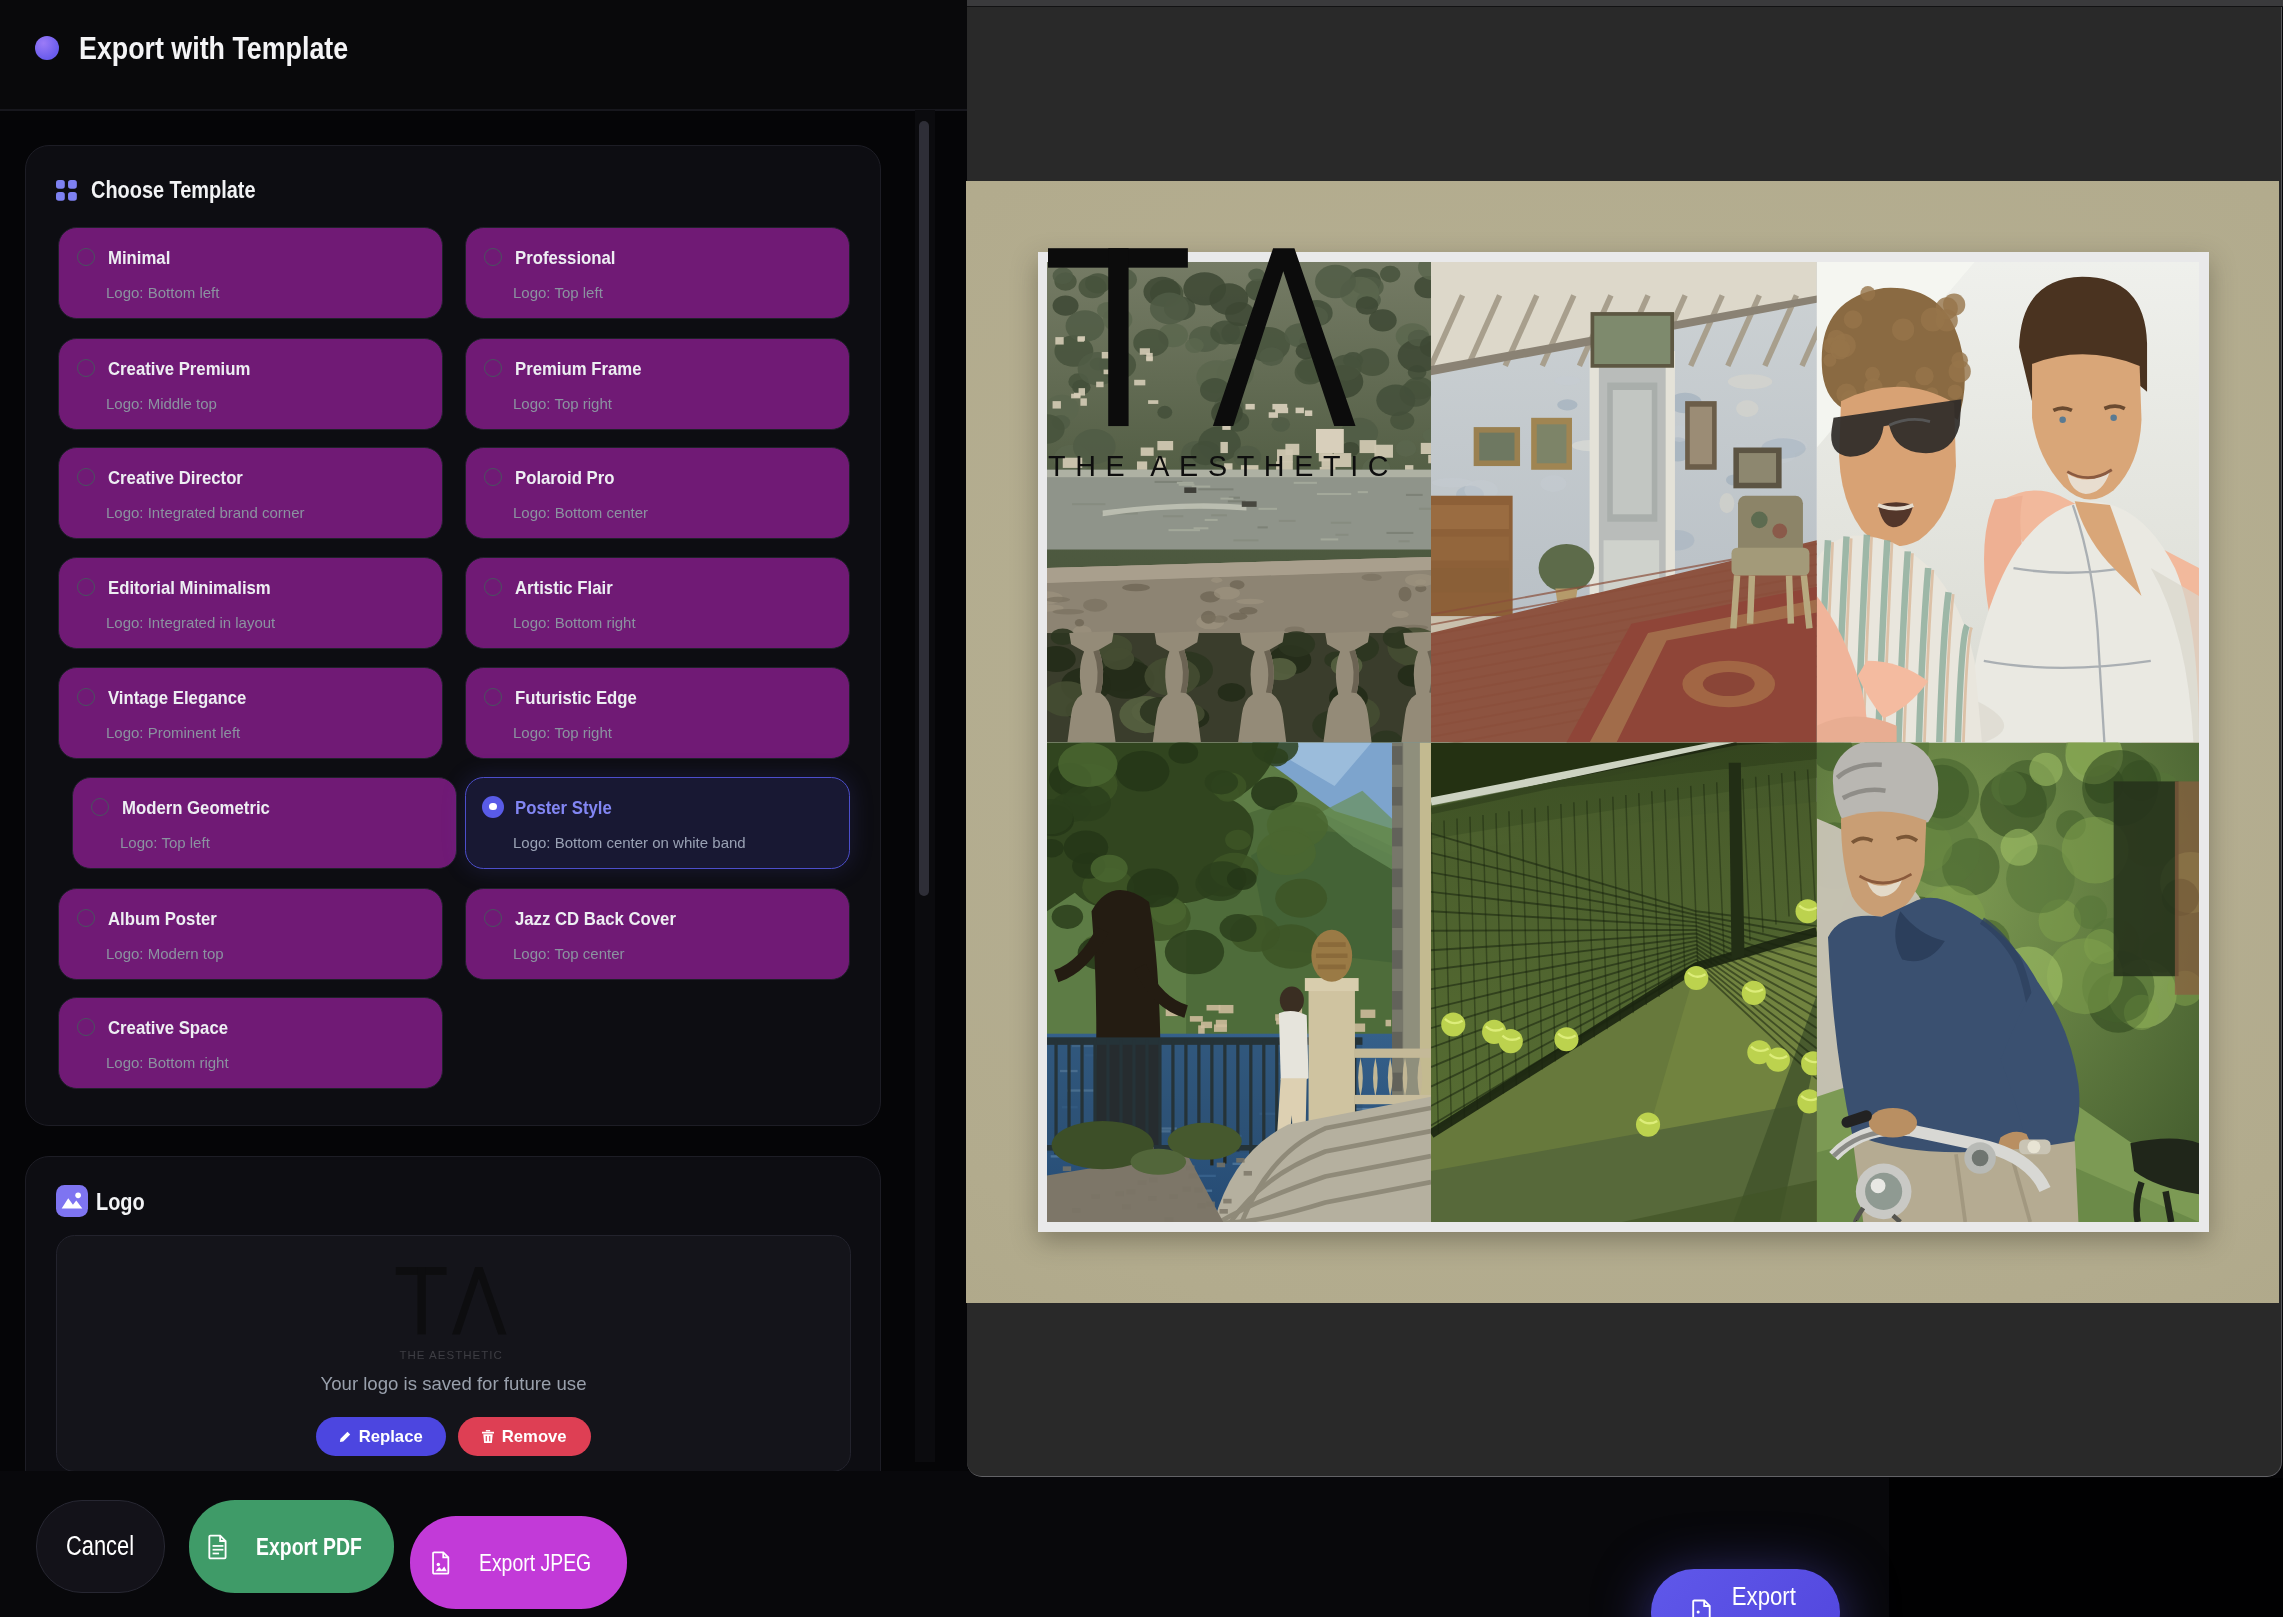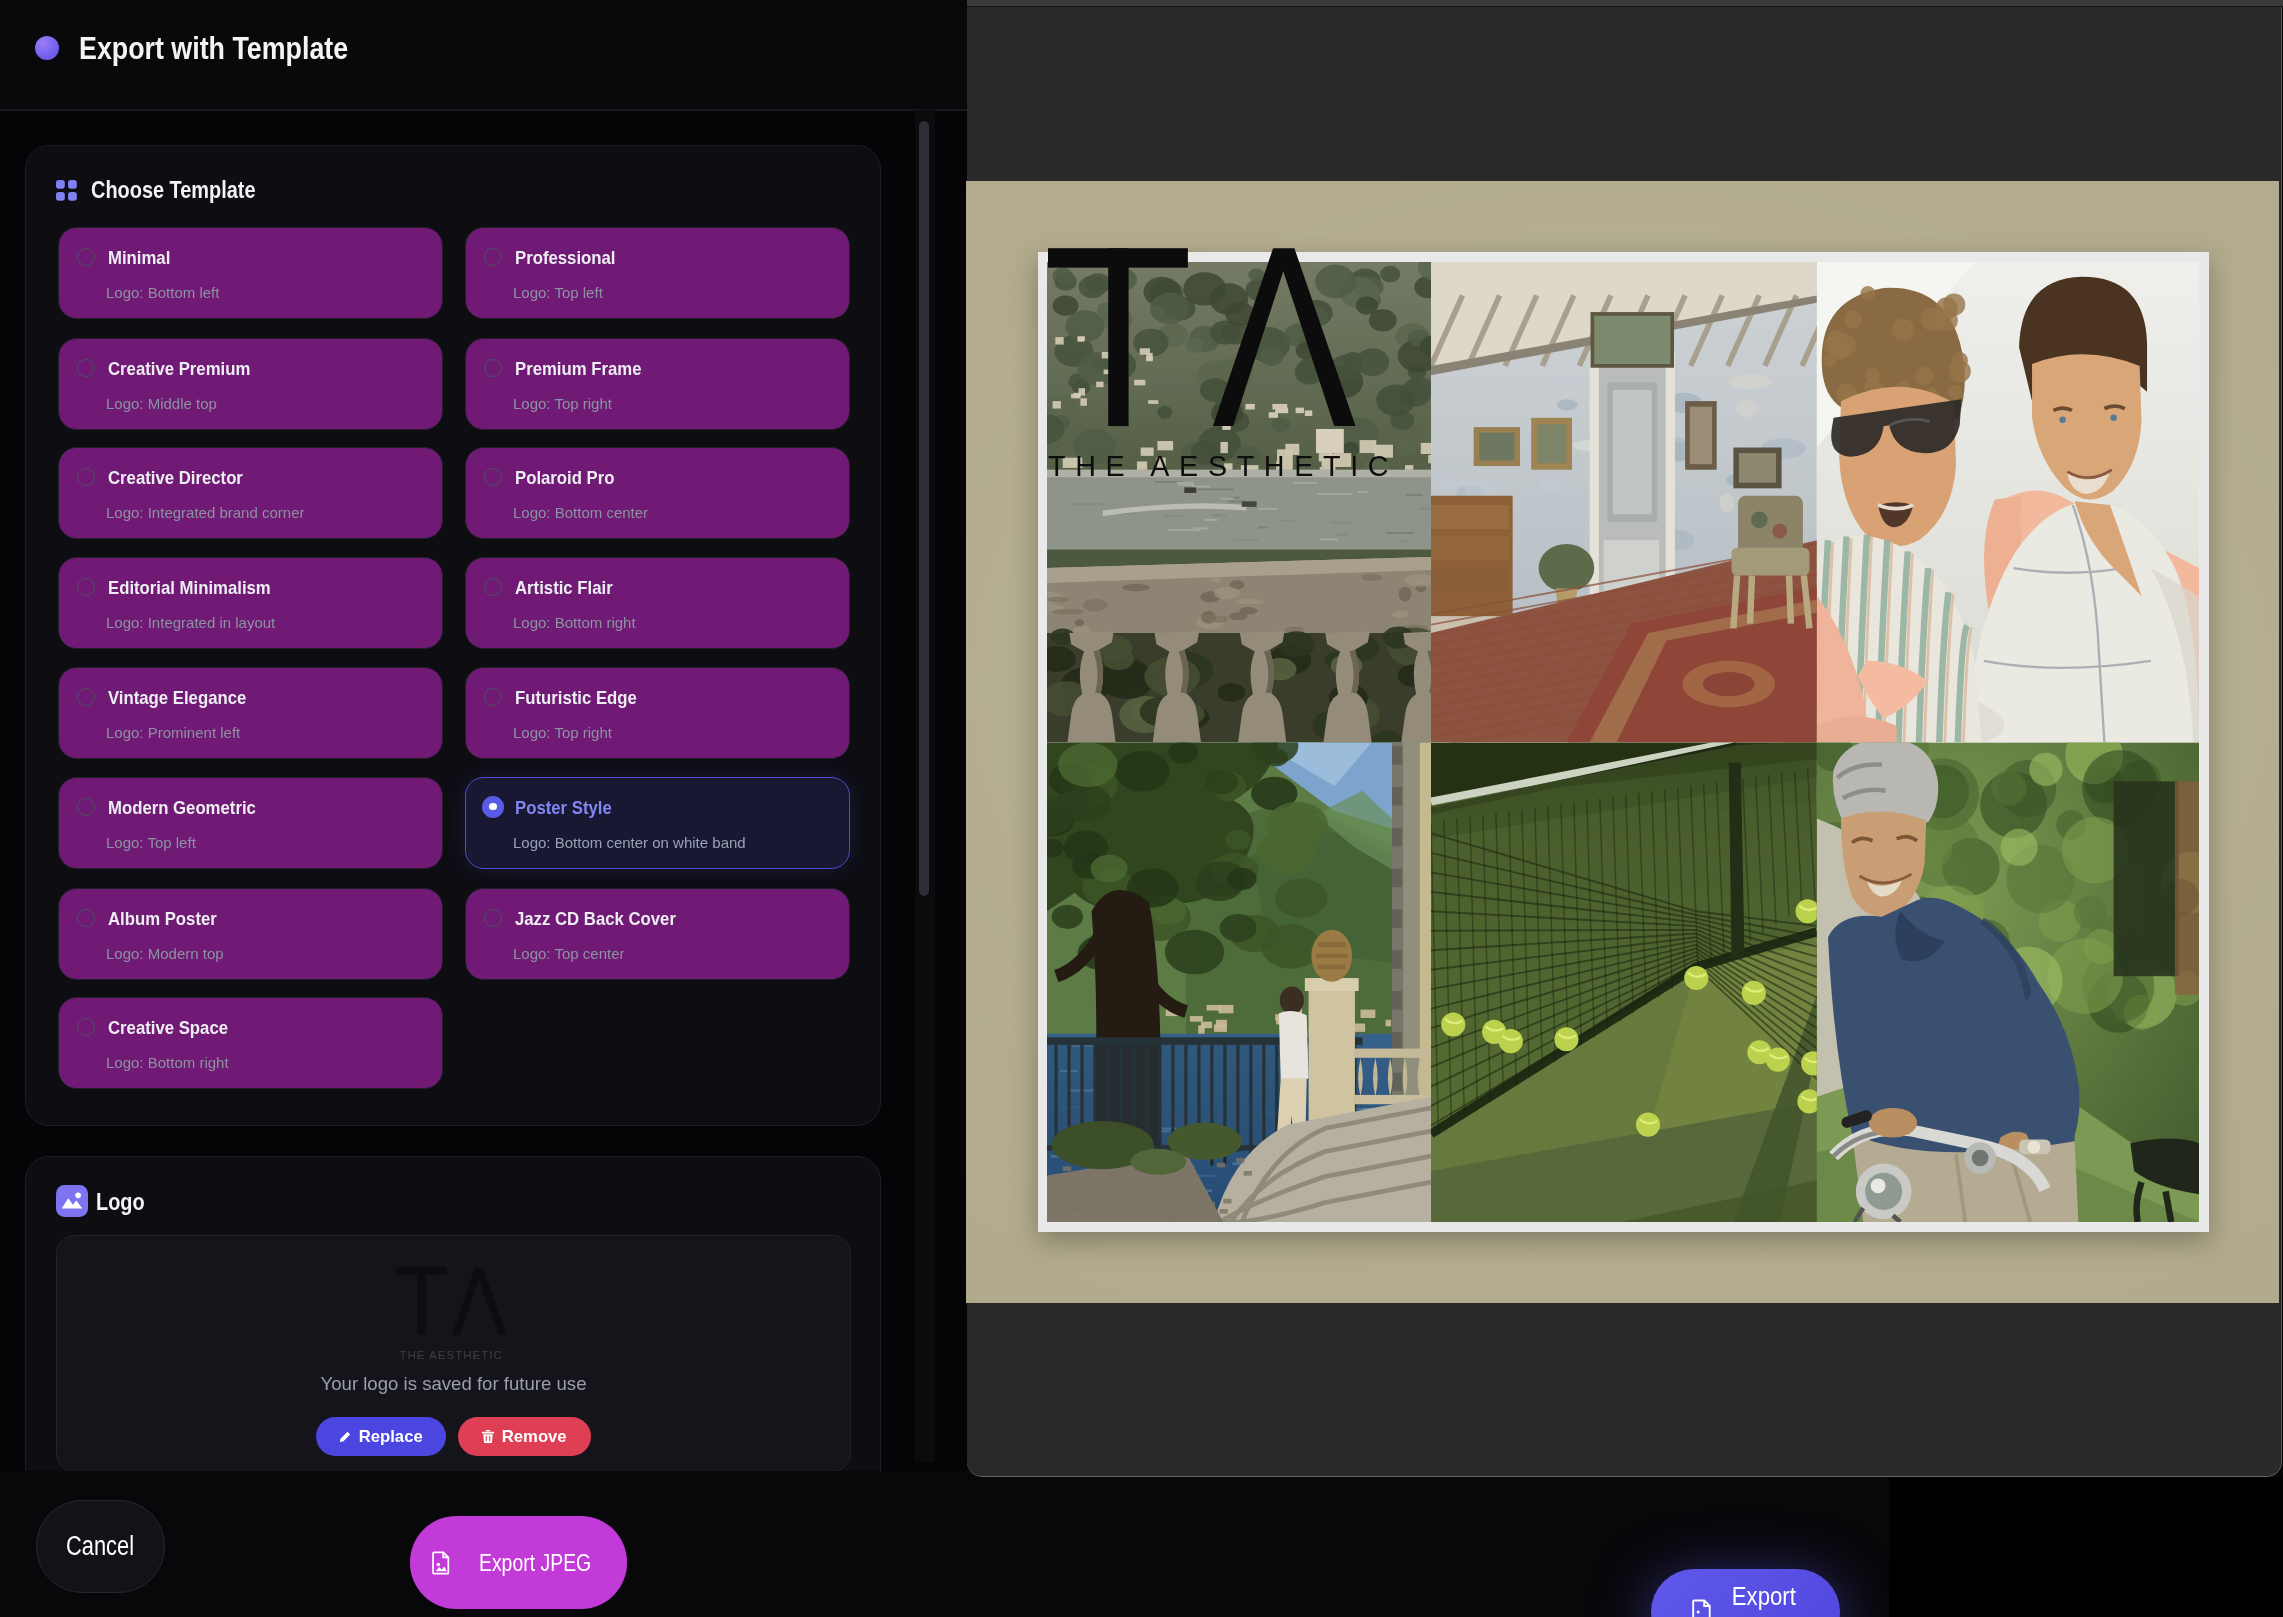--- a/index.html
+++ b/index.html
@@ -84,21 +84,21 @@
 <div class="card" style="left:58px;top:667px;">
       <span class="radio"></span>
       <span class="ct">Vintage Elegance</span>
       <span class="cd">Logo: Prominent left</span>
     </div>
 <div class="card" style="left:465px;top:667px;">
       <span class="radio"></span>
       <span class="ct">Futuristic Edge</span>
       <span class="cd">Logo: Top right</span>
     </div>
-<div class="card" style="left:58px;top:777px;text-decoration:underline;">
+<div class="card" style="left:72px;top:777px;text-decoration:underline;">
       <span class="radio"></span>
       <span class="ct">Modern Geometric</span>
       <span class="cd">Logo: Top left</span>
     </div>
 <div class="card sel" style="left:465px;top:777px;">
       <span class="radio"></span>
       <span class="ct">Poster Style</span>
       <span class="cd">Logo: Bottom center on white band</span>
     </div>
 <div class="card" style="left:58px;top:888px;">
@@ -154,20 +154,32 @@
         </g>
       </svg>Remove</div>
 
 <div class="abs" style="left:915px;top:110px;width:20.4px;height:1352px;background:#0b0b0e;"></div>
 <div class="abs" style="left:919px;top:121px;width:10.2px;height:775px;background:#2e2e37;border-radius:5.6px;"></div>
 
 <div class="abs" style="left:0;top:1471px;width:1889px;height:147px;background:#08080b;"></div>
 <div class="abs" style="left:1889px;top:1478px;width:395px;height:140px;background:#010102;"></div>
 <div class="btn" style="left:36px;top:1500px;width:129px;height:93px;border-radius:46px;background:#131219;border:1.4px solid #272732;font-size:27px;font-weight:400;">
       <span class="bx" style="transform:scaleX(.81)">Cancel</span>
+    </div>
+<div class="btn" style="left:189px;top:1500px;width:205px;height:93px;border-radius:46px;background:#3f9b68;font-size:24.6px;font-weight:700;">
+ <svg width="22" height="26" viewBox="0 0 20 24" style="margin-right:13px;flex:none;">
+        <path fill="none" stroke="#fff" stroke-width="1.7" d="M3 1.5h9l5 5v15a1 1 0 0 1-1 1H3a1 1 0 0 1-1-1v-19a1 1 0 0 1 1-1Z"></path>
+        <path fill="none" stroke="#fff" stroke-width="1.7" d="M12 1.5v5h5"></path>
+        <g stroke="#fff" stroke-width="1.6">
+          <line x1="5" y1="11" x2="15" y2="11"></line>
+          <line x1="5" y1="14.5" x2="15" y2="14.5"></line>
+          <line x1="5" y1="18" x2="11" y2="18"></line>
+        </g>
+      </svg>
+      <span class="bx">Export PDF</span>
     </div>
 <div class="btn" style="left:410px;top:1500px;width:217px;height:93px;border-radius:46px;background:#c23ad8;font-size:24.6px;font-weight:400;margin-top:16px;">
  <svg width="20.4" height="26" viewBox="0 0 20 24" style="margin-right:13px;flex:none;">
         <path fill="none" stroke="#fff" stroke-width="1.7" d="M3 1.5h9l5 5v15a1 1 0 0 1-1 1H3a1 1 0 0 1-1-1v-19a1 1 0 0 1 1-1Z"></path>
         <path fill="none" stroke="#fff" stroke-width="1.7" d="M12 1.5v5h5"></path>
         <circle cx="7.2" cy="13.5" r="1.7" fill="#fff"></circle>
         <path fill="#fff" d="M4.5 20 L8 16 L10.5 18.5 L13 15.5 L15.5 20 Z"></path>
       </svg>
       <span class="bx">Export JPEG</span>
     </div>

